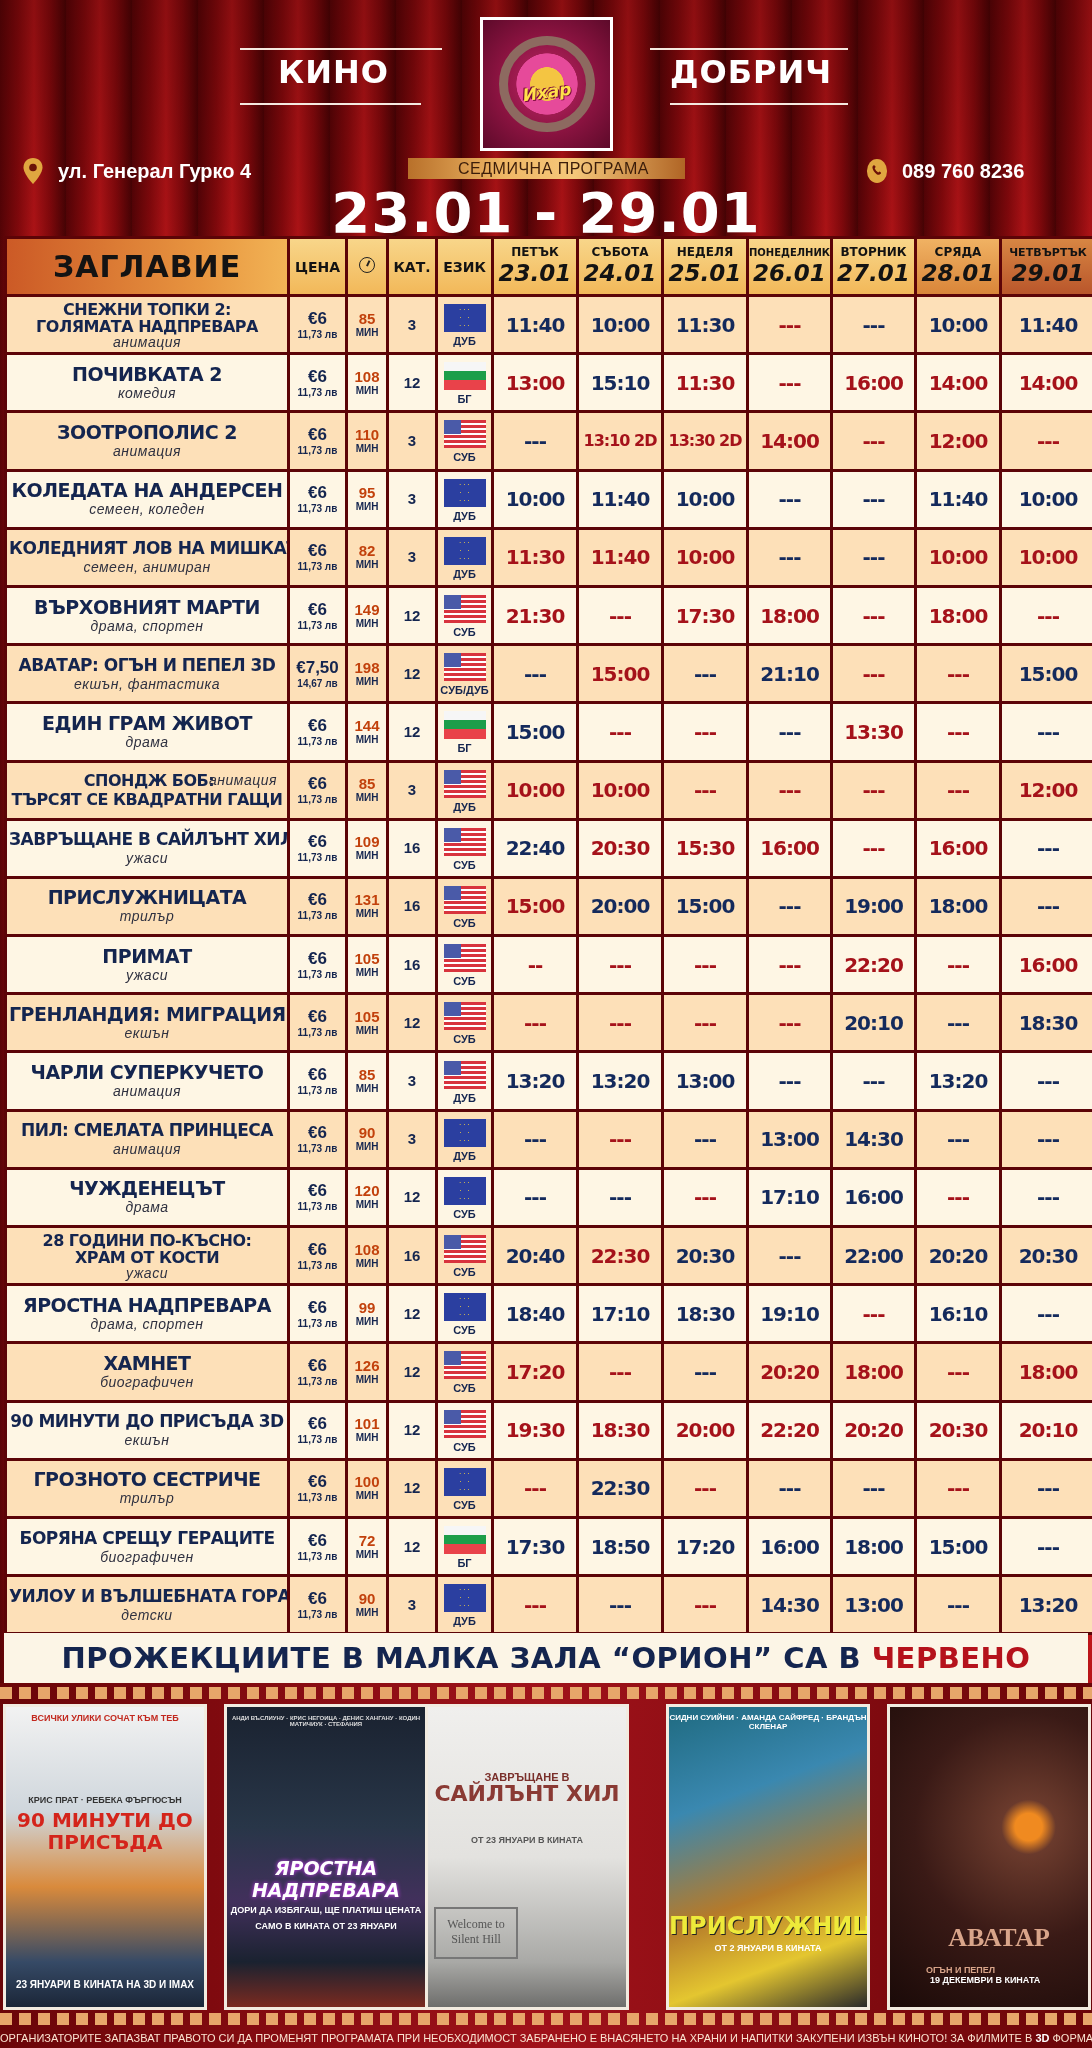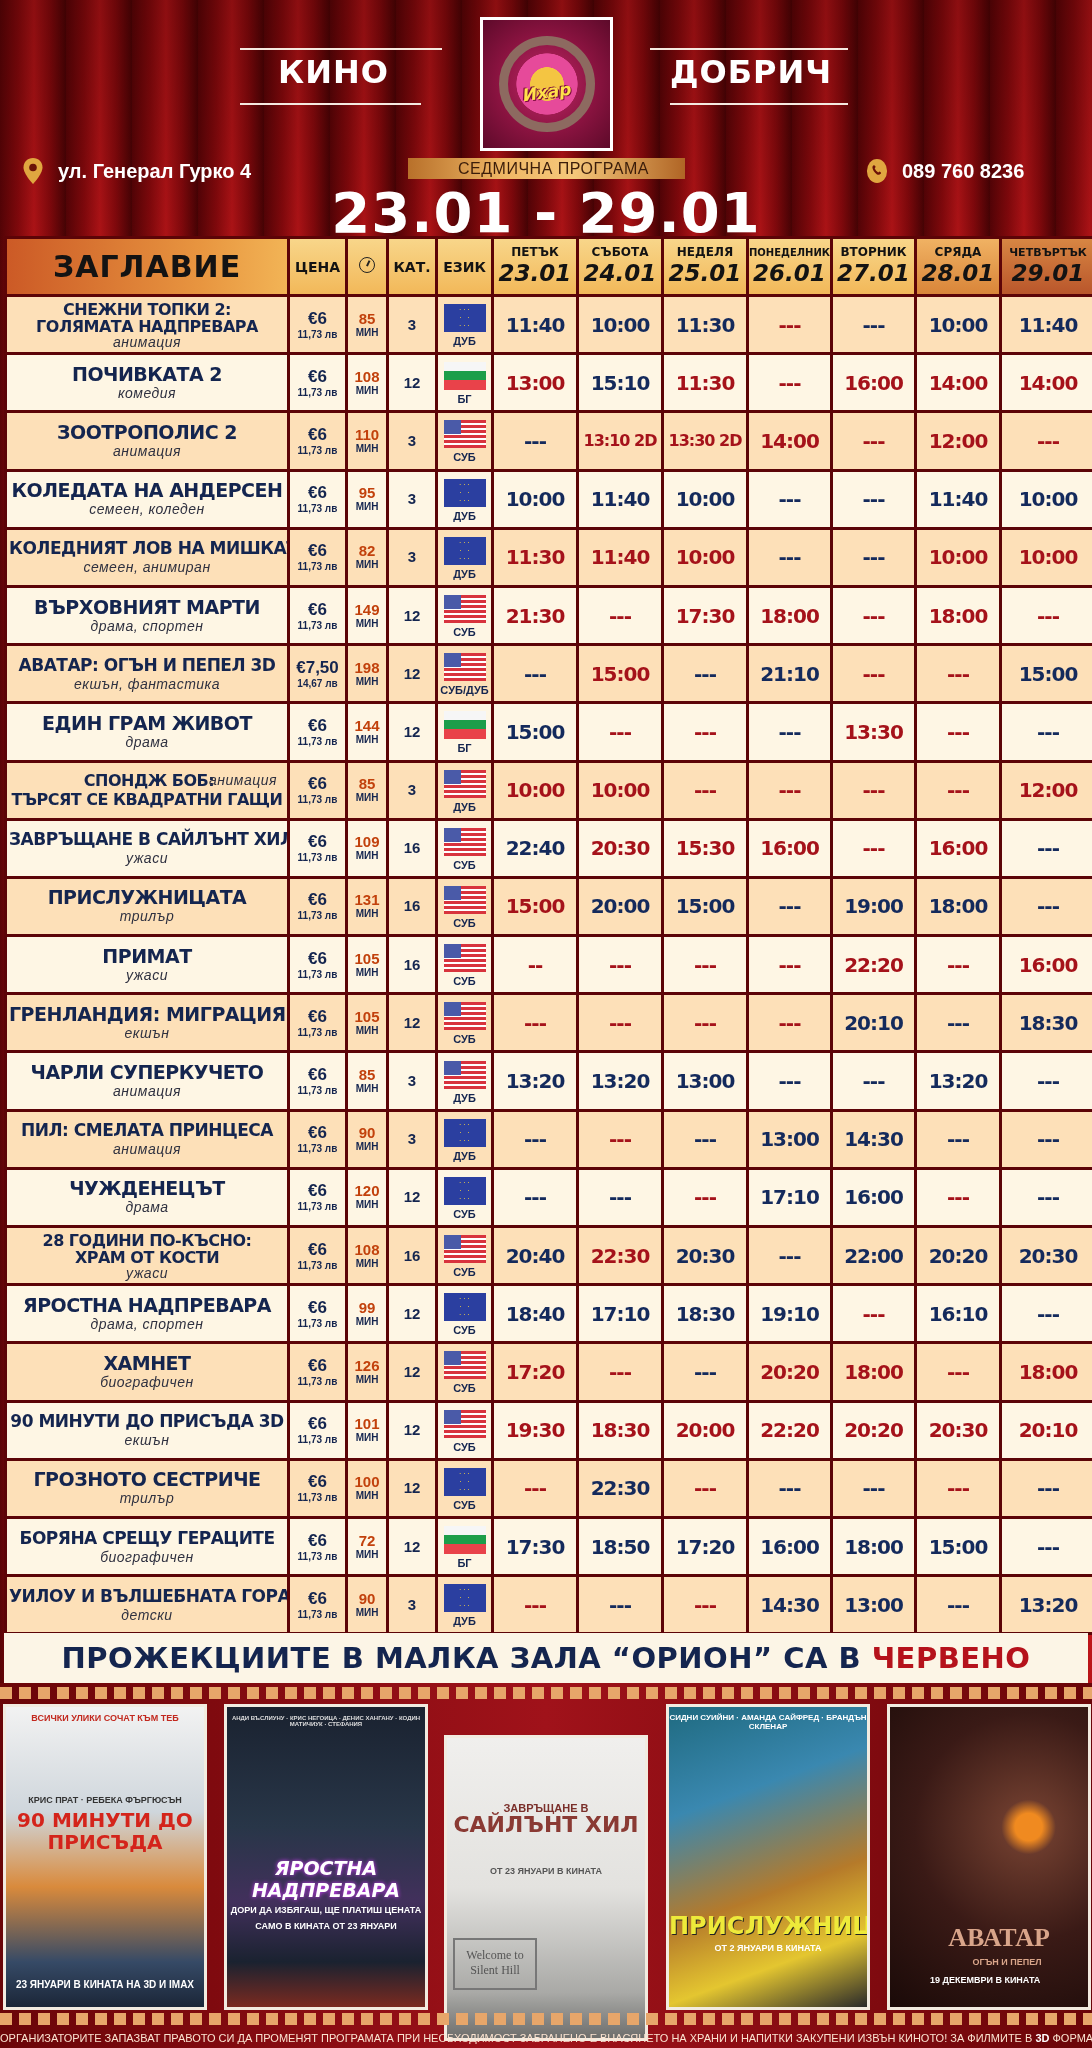--- a/index.html
+++ b/index.html
@@ -160,21 +160,21 @@
   }
   .poster-title {
     position: absolute; left: 0; width: 100%; text-align: center; font-family: "DejaVu Sans", sans-serif;
     font-weight: bold; font-size: 19px; line-height: 22px;
   }
   .poster-caption {
     position: absolute; left: 0; width: 100%; text-align: center; font-size: 9px; font-weight: bold;
   }
   .poster-1 { left: 3px; background: linear-gradient(180deg, #f2f2f2 0%, #cfd6dc 35%, #d98a3c 60%, #364a66 85%, #1b2638 100%); }
   .poster-2 { left: 224px; background: linear-gradient(180deg, #1a2230 0%, #283648 40%, #42305c 65%, #1a2230 85%, #7a2a20 100%); }
-  .poster-3 { left: 444px; background: linear-gradient(180deg, #f0efed 0%, #e3e2df 50%, #a9a9a6 85%, #6e6e6c 100%); margin-top: 31px; }
+  .poster-3 { left: 425px; background: linear-gradient(180deg, #f0efed 0%, #e3e2df 50%, #a9a9a6 85%, #6e6e6c 100%); }
   .poster-4 { left: 666px; background: linear-gradient(160deg, #1f6a80 0%, #3a88b0 30%, #b57a2a 60%, #e4c630 80%, #2a2a2a 100%); }
   .poster-5 { left: 887px; background: radial-gradient(circle at 70% 40%, #f08a20 0 6%, #6a3a2c 12%, #3a1a16 50%, #1a0a08 100%); }
 
   .disclaimer {
     position: absolute; left: 0; top: 2030px; width: 1092px; text-align: center;
     color: #fbe3d0; font-size: 11px; line-height: 16px; white-space: nowrap;
   }
   .disclaimer b { color: #fff; }
 </style>
 </head>
@@ -901,21 +901,21 @@
   </div>
 
   <div class="poster poster-4">
     <div class="poster-caption" style="top:6px; color:#fff; font-size:8px;">СИДНИ СУИЙНИ · АМАНДА САЙФРЕД · БРАНДЪН СКЛЕНАР</div>
     <div class="poster-title" style="top:208px; color:#eeea3a; font-size:24px; text-shadow:1px 1px 0 #222;">ПРИСЛУЖНИЦАТА</div>
     <div class="poster-caption" style="top:236px; color:#fff;">ОТ 2 ЯНУАРИ В КИНАТА</div>
   </div>
 
   <div class="poster poster-5">
     <div class="poster-title" style="top:220px; color:#d9a58a; font-family:Liberation Serif, serif; font-size:26px; text-align:center; padding-left:20px;">АВАТАР</div>
-    <div class="poster-caption" style="top:250px; color:#d9a58a; text-align:center; padding-left:36px;">ОГЪН И ПЕПЕЛ</div>
+    <div class="poster-caption" style="top:258px; color:#d9a58a; text-align:left; padding-left:36px;">ОГЪН И ПЕПЕЛ</div>
     <div class="poster-caption" style="top:268px; color:#fff; text-align:left; padding-left:40px;">19 ДЕКЕМВРИ В КИНАТА</div>
   </div>
 
   <div class="sprockets bottom"></div>
 </div>
 
 <div class="disclaimer">
   <span>ОРГАНИЗАТОРИТЕ ЗАПАЗВАТ ПРАВОТО СИ ДА ПРОМЕНЯТ ПРОГРАМАТА ПРИ НЕОБХОДИМОСТ ЗАБРАНЕНО Е ВНАСЯНЕТО НА ХРАНИ И НАПИТКИ ЗАКУПЕНИ ИЗВЪН КИНОТО! ЗА ФИЛМИТЕ В </span><b>3D</b><span> ФОРМАТ, ОЧИЛА СЕ ЗАКУПУВАТ ОТДЕЛНО.</span>
 </div>
 

